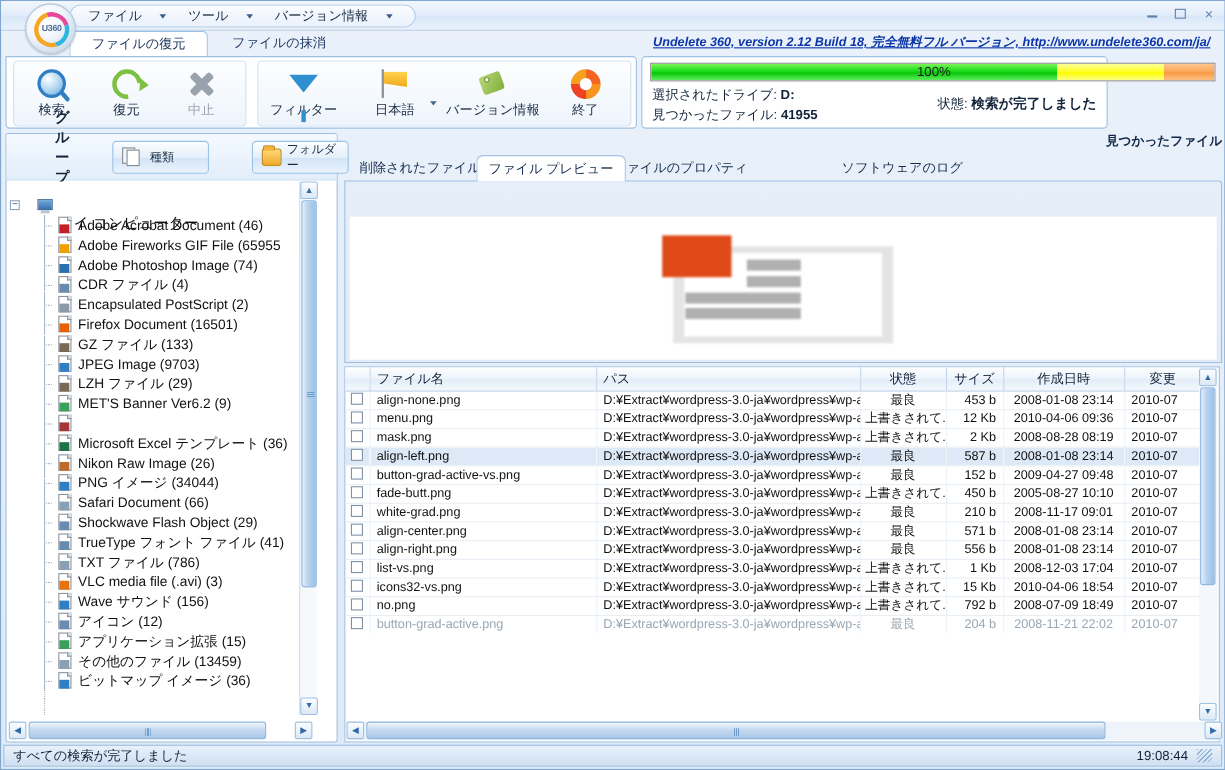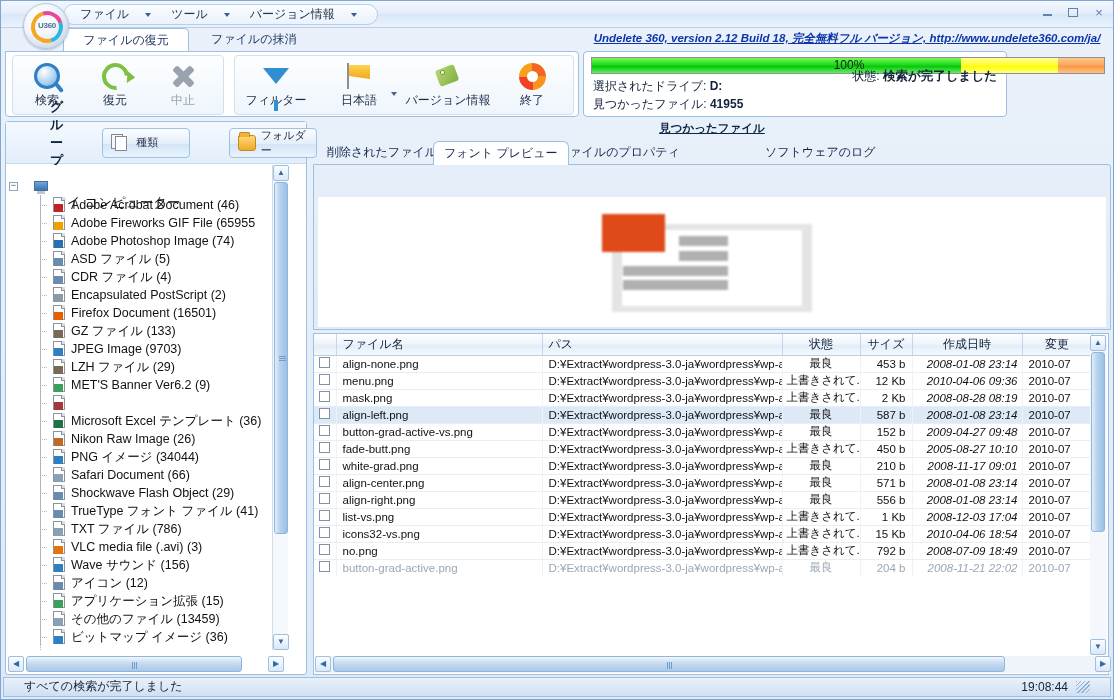--- a/index.html
+++ b/index.html
@@ -162,21 +162,21 @@
   .pseg.y { left: 72%; width: 19%; background: linear-gradient(to bottom,#ffff9a 0%,#ffff2e 45%,#fdfd05 55%,#ffff8a 100%); }
   .pseg.o { left: 91%; width: 9%; background: linear-gradient(to bottom,#ffc78e 0%,#fba85c 45%,#f79a45 55%,#ffc184 100%); }
   .ptxt {
     position: absolute; left: 0; top: 0; width: 514px; height: 15px; line-height: 15px;
     text-align: center; font-size: 12px; color: #1c1c1c;
   }
   .sline { position: absolute; font-size: 12px; color: #12233a; white-space: nowrap; }
   .sline b { font-weight: bold; }
   .sl1 { left: 9px; top: 26px; }
   .sl2 { left: 9px; top: 44px; }
-  .sl3 { right: 9px; top: 16px; margin-left: 48px; }
+  .sl3 { right: 9px; top: 34px; margin-left: 48px; }
   .sl3 b { font-size: 12.5px; }
 
   
   .leftpanel {
     position: absolute; left: 4px; top: 120px; width: 302px; height: 554px;
     background: #ffffff; border: 1px solid #9dc0e2; border-radius: 3px;
   }
   .grouphdr {
     position: absolute; left: 0; top: 0; width: 300px; height: 42px;
     background: linear-gradient(to bottom,#f4f9fe 0%, #e2eefb 100%);
@@ -263,21 +263,21 @@
   }
   .hs-grip { position:absolute; top:5px; width:5px; height:7px;
     background: repeating-linear-gradient(to right,#6f9ccb 0 1px,transparent 1px 2px); }
 
   
   .rightpanel {
     position: absolute; left: 312px; top: 120px; width: 798px; height: 554px;
   }
   .rp-title {
     position: absolute; left: 0; top: 0; width: 798px; height: 18px;
-    text-align: center; font-size: 11.5px; font-weight: bold; color: #0f2747; text-decoration: underline;
+    text-align: right; font-size: 11.5px; font-weight: bold; color: #0f2747;
   }
   .rtabs { position: absolute; left: 0; top: 20px; width: 798px; height: 24px; }
   .rtab {
     position: absolute; top: 0; height: 24px; line-height: 23px;
     font-size: 12px; color: #13294b; cursor: default; white-space: nowrap; padding: 0 10px;
   }
   .rtab.active {
     background: #ffffff; border: 1px solid #9dc0e2; border-bottom: none;
     border-radius: 6px 6px 0 0; z-index: 3;
   }
@@ -313,21 +313,21 @@
     border-right: 1px solid #c3d6ea; border-bottom: 1px solid #b9cfe4;
     text-align: center; padding: 0 4px; white-space: nowrap; overflow: hidden;
   }
   table.files th.l { text-align: left; padding-left: 6px; }
   table.files td {
     height: 17px; font-size: 11.5px; color: #111;
     border-bottom: 1px solid #e7eef6; border-right: 1px solid #eef3f8;
     padding: 0 4px; white-space: nowrap; overflow: hidden;
   }
   table.files td.l { text-align: left; padding-left: 6px; }
-  table.files td.c { text-align: right; font-style: italic; }
+  table.files td.c { text-align: center; }
   table.files td.r { text-align: right; padding-right: 6px; }
   tr.sel td { background: #dde9f6; }
   td.st-ok { color: #0b8a23; text-align: center; }
   td.st-bad { color: #dd1414; text-align: center; }
   .cbx { width: 11px; height: 11px; border: 1px solid #7f93a8; background: #fff; display: inline-block; }
   td.ck { text-align: center; padding: 0; }
   tr.partial td { color: #9aa7b4; border-bottom: none; }
 
   .table-vscroll {
     position: absolute; right: 1px; top: 1px; width: 17px; height: 320px;
@@ -336,22 +336,22 @@
   .table-hscroll {
     position: absolute; left: 1px; bottom: 1px; width: 796px; height: 17px;
     background: #eef4fa;
   }
 
   
   .statusbar {
     position: absolute; left: 2px; bottom: 2px; width: 1108px; height: 20px;
     background: linear-gradient(to bottom,#e9f1fa 0%, #cfe0f2 100%);
     border: 1px solid #9dc0e2;
-    display: flex; justify-content: space-between;
-    padding: 0 20px; font-size: 12px; color: #12233a;
+    display: flex; align-items: center; justify-content: space-between;
+    padding: 0 8px; font-size: 12px; color: #12233a;
   }
   .grip { width: 14px; height: 12px;
     background: repeating-linear-gradient(135deg,#8fb0d2 0 1px,transparent 1px 3px); }
 </style>
 </head>
 <body>
 
 <div id="app">
 
   <div class="titlebar">
@@ -530,28 +530,20 @@
               <i class="badge" style="background:#2a6fb0"></i>
             </span>
             <span class="tx">Adobe Photoshop Image (74)</span>
           </div>
           <div class="tnode child">
             <span class="fi">
               <i class="page"></i>
               <i class="corner"></i>
               <i class="badge" style="background:#6a8bb0"></i>
             </span>
-            <span class="tx">ASD ファイル (5)</span>
-          </div>
-          <div class="tnode child">
-            <span class="fi">
-              <i class="page"></i>
-              <i class="corner"></i>
-              <i class="badge" style="background:#6a8bb0"></i>
-            </span>
             <span class="tx">CDR ファイル (4)</span>
           </div>
           <div class="tnode child">
             <span class="fi">
               <i class="page"></i>
               <i class="corner"></i>
               <i class="badge" style="background:#8a9aa8"></i>
             </span>
             <span class="tx">Encapsulated PostScript (2)</span>
           </div>
@@ -727,21 +719,21 @@
   </div>
 
   <div class="rightpanel">
     <div class="rp-title">見つかったファイル</div>
 
     <div class="rtabs">
       <div class="rtab" style="left:4px;">
         <span>削除されたファイル</span>
       </div>
       <div class="rtab active" style="left:120px;">
-        <span>フォント プレビュー</span>
+        <span>ファイル プレビュー</span>
       </div>
       <div class="rtab" style="left:234px;">
         <span>ファイルのプロパティ</span>
       </div>
       <div class="rtab" style="left:360px;margin-top:48px;">
         <span>16 進表示</span>
       </div>
       <div class="rtab" style="left:442px;">
         <span>ソフトウェアのログ</span>
       </div>

